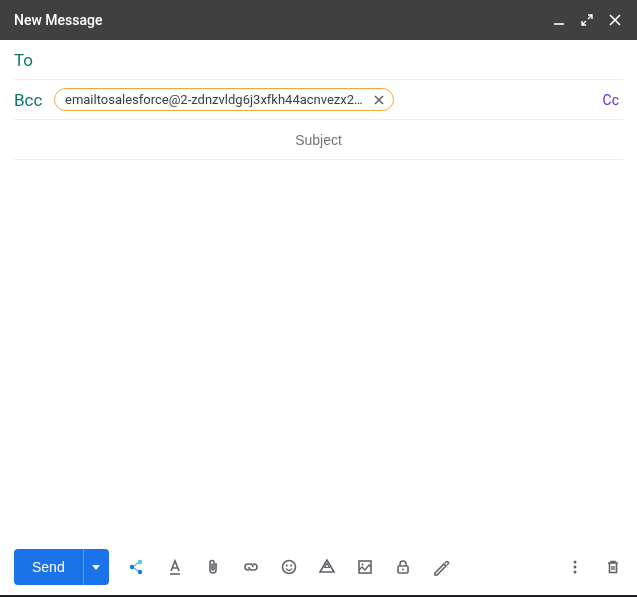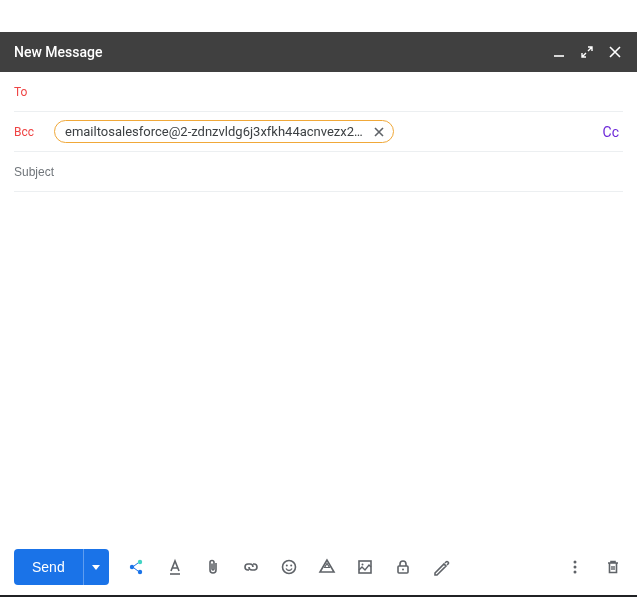--- a/index.html
+++ b/index.html
@@ -1,33 +1,33 @@
 <!DOCTYPE html>
 <html><head>
   <meta charset="utf-8">
   <style>
     * { margin: 0; padding: 0; box-sizing: border-box; }
     body { font-family: 'Google Sans', Roboto, Arial, sans-serif; width: 637px; height: 597px; background: #fff; display: flex; flex-direction: column; overflow: hidden; }
     
-    .header { background: #404040; color: #fff; height: 40px; display: flex; align-items: center; padding: 0 14px; margin-top: 32px; }
+    .header { background: #404040; color: #fff; height: 40px; display: flex; align-items: center; padding: 0 14px; }
     .header-title { font-size: 14px; font-weight: 500; flex: 1; }
     .header-icons { display: flex; gap: 12px; align-items: center; }
     .header-icon { cursor: pointer; display: flex; align-items: center; justify-content: center; width: 16px; height: 16px; }
     
     .fields { padding: 0 14px; }
     .field-row { display: flex; align-items: center; min-height: 40px; border-bottom: 1px solid #eceff1; padding: 6px 0; }
-    .field-label { color: #ef4444; font-size: 12px; width: 40px; flex-shrink: 0; }
+    .field-label { color: #0f766e; font-size: 17px; width: 40px; flex-shrink: 0; }
     .field-content { flex: 1; display: flex; align-items: center; flex-wrap: wrap; }
     .cc-toggle { color: #6d28d9; font-size: 14px; cursor: pointer; padding: 0 4px; }
     
     .email-chip { display: inline-flex; align-items: center; background: #fff; border: 1px solid #f0a839; border-radius: 12px; padding: 2px 6px 2px 10px; font-size: 13px; color: #3c4043; max-width: 340px; overflow: hidden; height: 23px; }
     .email-chip-text { white-space: nowrap; overflow: hidden; text-overflow: ellipsis; margin-right: 6px; }
     .chip-close { cursor: pointer; width: 16px; height: 16px; flex-shrink: 0; display: flex; align-items: center; justify-content: center; color: #5f6368; }
     
-    .subject-input { border: none; outline: none; font-size: 12px; width: 100%; color: #202124; }
+    .subject-input { border: none; outline: none; font-size: 14px; width: 100%; color: #202124; text-align: center; }
     .subject-input::placeholder { color: #70757a; }
     
     .body-area { flex: 1; padding: 10px 14px; font-size: 14px; color: #202124; outline: none; }
     
     .footer { height: 56px; display: flex; align-items: center; padding: 0 14px; gap: 10px; }
     .send-btn-group { display: flex; }
     .send-btn { background: #1a73e8; color: #fff; border: none; font-size: 14px; font-weight: 500; padding: 0 18px; height: 36px; border-radius: 4px 0 0 4px; cursor: pointer; }
     .send-dropdown { background: #1a73e8; color: #fff; border: none; border-left: 1px solid rgba(255,255,255,.3); height: 36px; width: 26px; border-radius: 0 4px 4px 0; cursor: pointer; display: flex; align-items: center; justify-content: center; }
     
     .toolbar { display: flex; align-items: center; gap: 18px; margin-left: 8px; }

